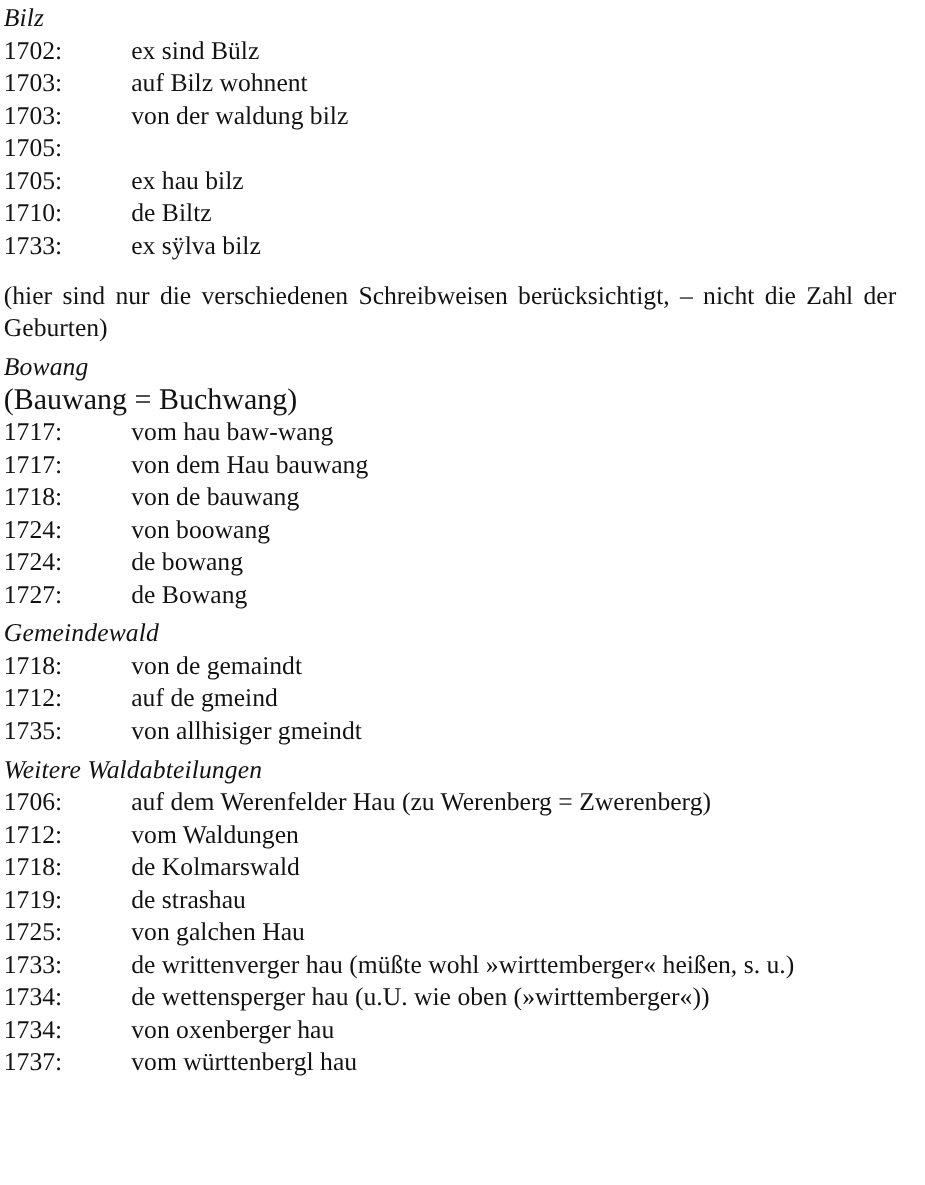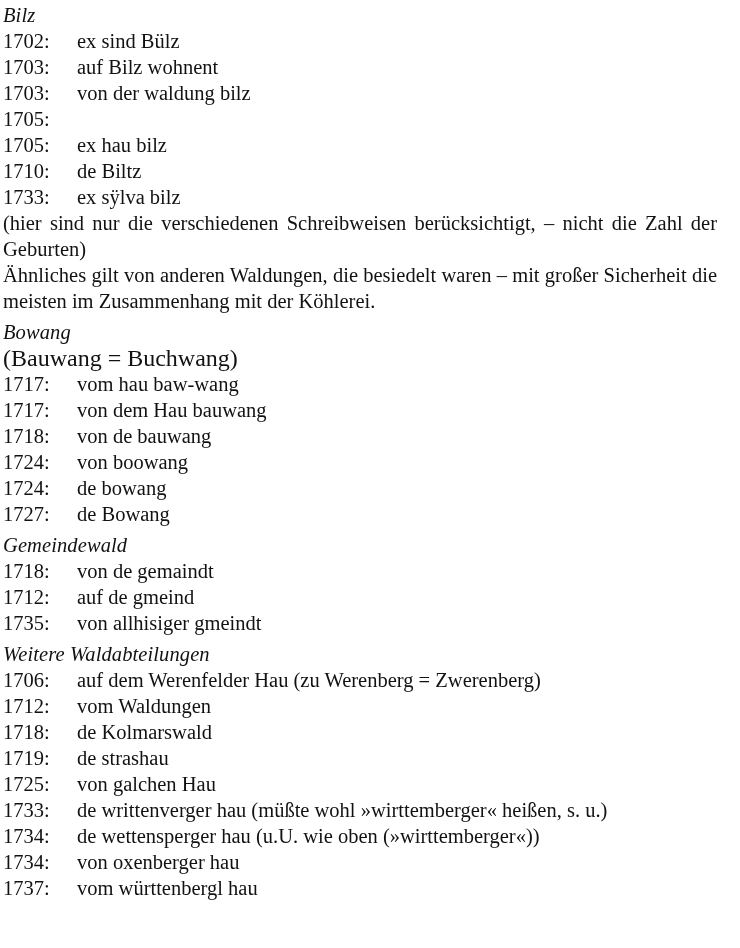--- a/index.html
+++ b/index.html
@@ -44,20 +44,21 @@
     line-height: 26px;
     white-space: pre;
   }
 
   
   .entry {
     display: flex;
     font-size: 20.5px;
     line-height: 26px;
     white-space: pre;
+    gap: 28px;
   }
   .entry-year {
     flex: 0 0 auto;
     width: 74px;
     white-space: pre;
   }
   .entry-text {
     flex: 1 1 auto;
     white-space: pre;
   }
@@ -66,20 +67,21 @@
   .paragraph {
     font-size: 20.5px;
     line-height: 26px;
     text-align: justify;
     text-justify: inter-word;
     margin: 0;
     width: 714px;
   }
   .paragraph.last-line-natural {
     text-align-last: left;
+    margin-top: 14px;
   }
 
   .block {
     margin: 0;
   }
   .spacer-sm { height: 5px; }
 </style>
 </head>
 <body>
 
@@ -113,21 +115,20 @@
         <span class="entry-text">de Biltz</span>
       </div>
       <div class="entry">
         <span class="entry-year">1733:</span>
         <span class="entry-text">ex sÿlva bilz</span>
       </div>
     </div>
 
     <p class="paragraph last-line-natural">(hier sind nur die verschiedenen Schreibweisen berücksichtigt, – nicht die Zahl der Geburten)</p>
 
-    <p class="paragraph last-line-natural">Ähnliches gilt von anderen Waldungen, die besiedelt waren – mit großer Sicherheit die meisten im Zusammenhang mit der Köhlerei.</p>
 
     <div class="spacer-sm"></div>
 
     <div class="block">
       <div class="section-heading">Bowang</div>
       <div class="note-line">(Bauwang = Buchwang)</div>
 
       <div class="entry">
         <span class="entry-year">1717:</span>
         <span class="entry-text">vom hau baw-wang</span>

